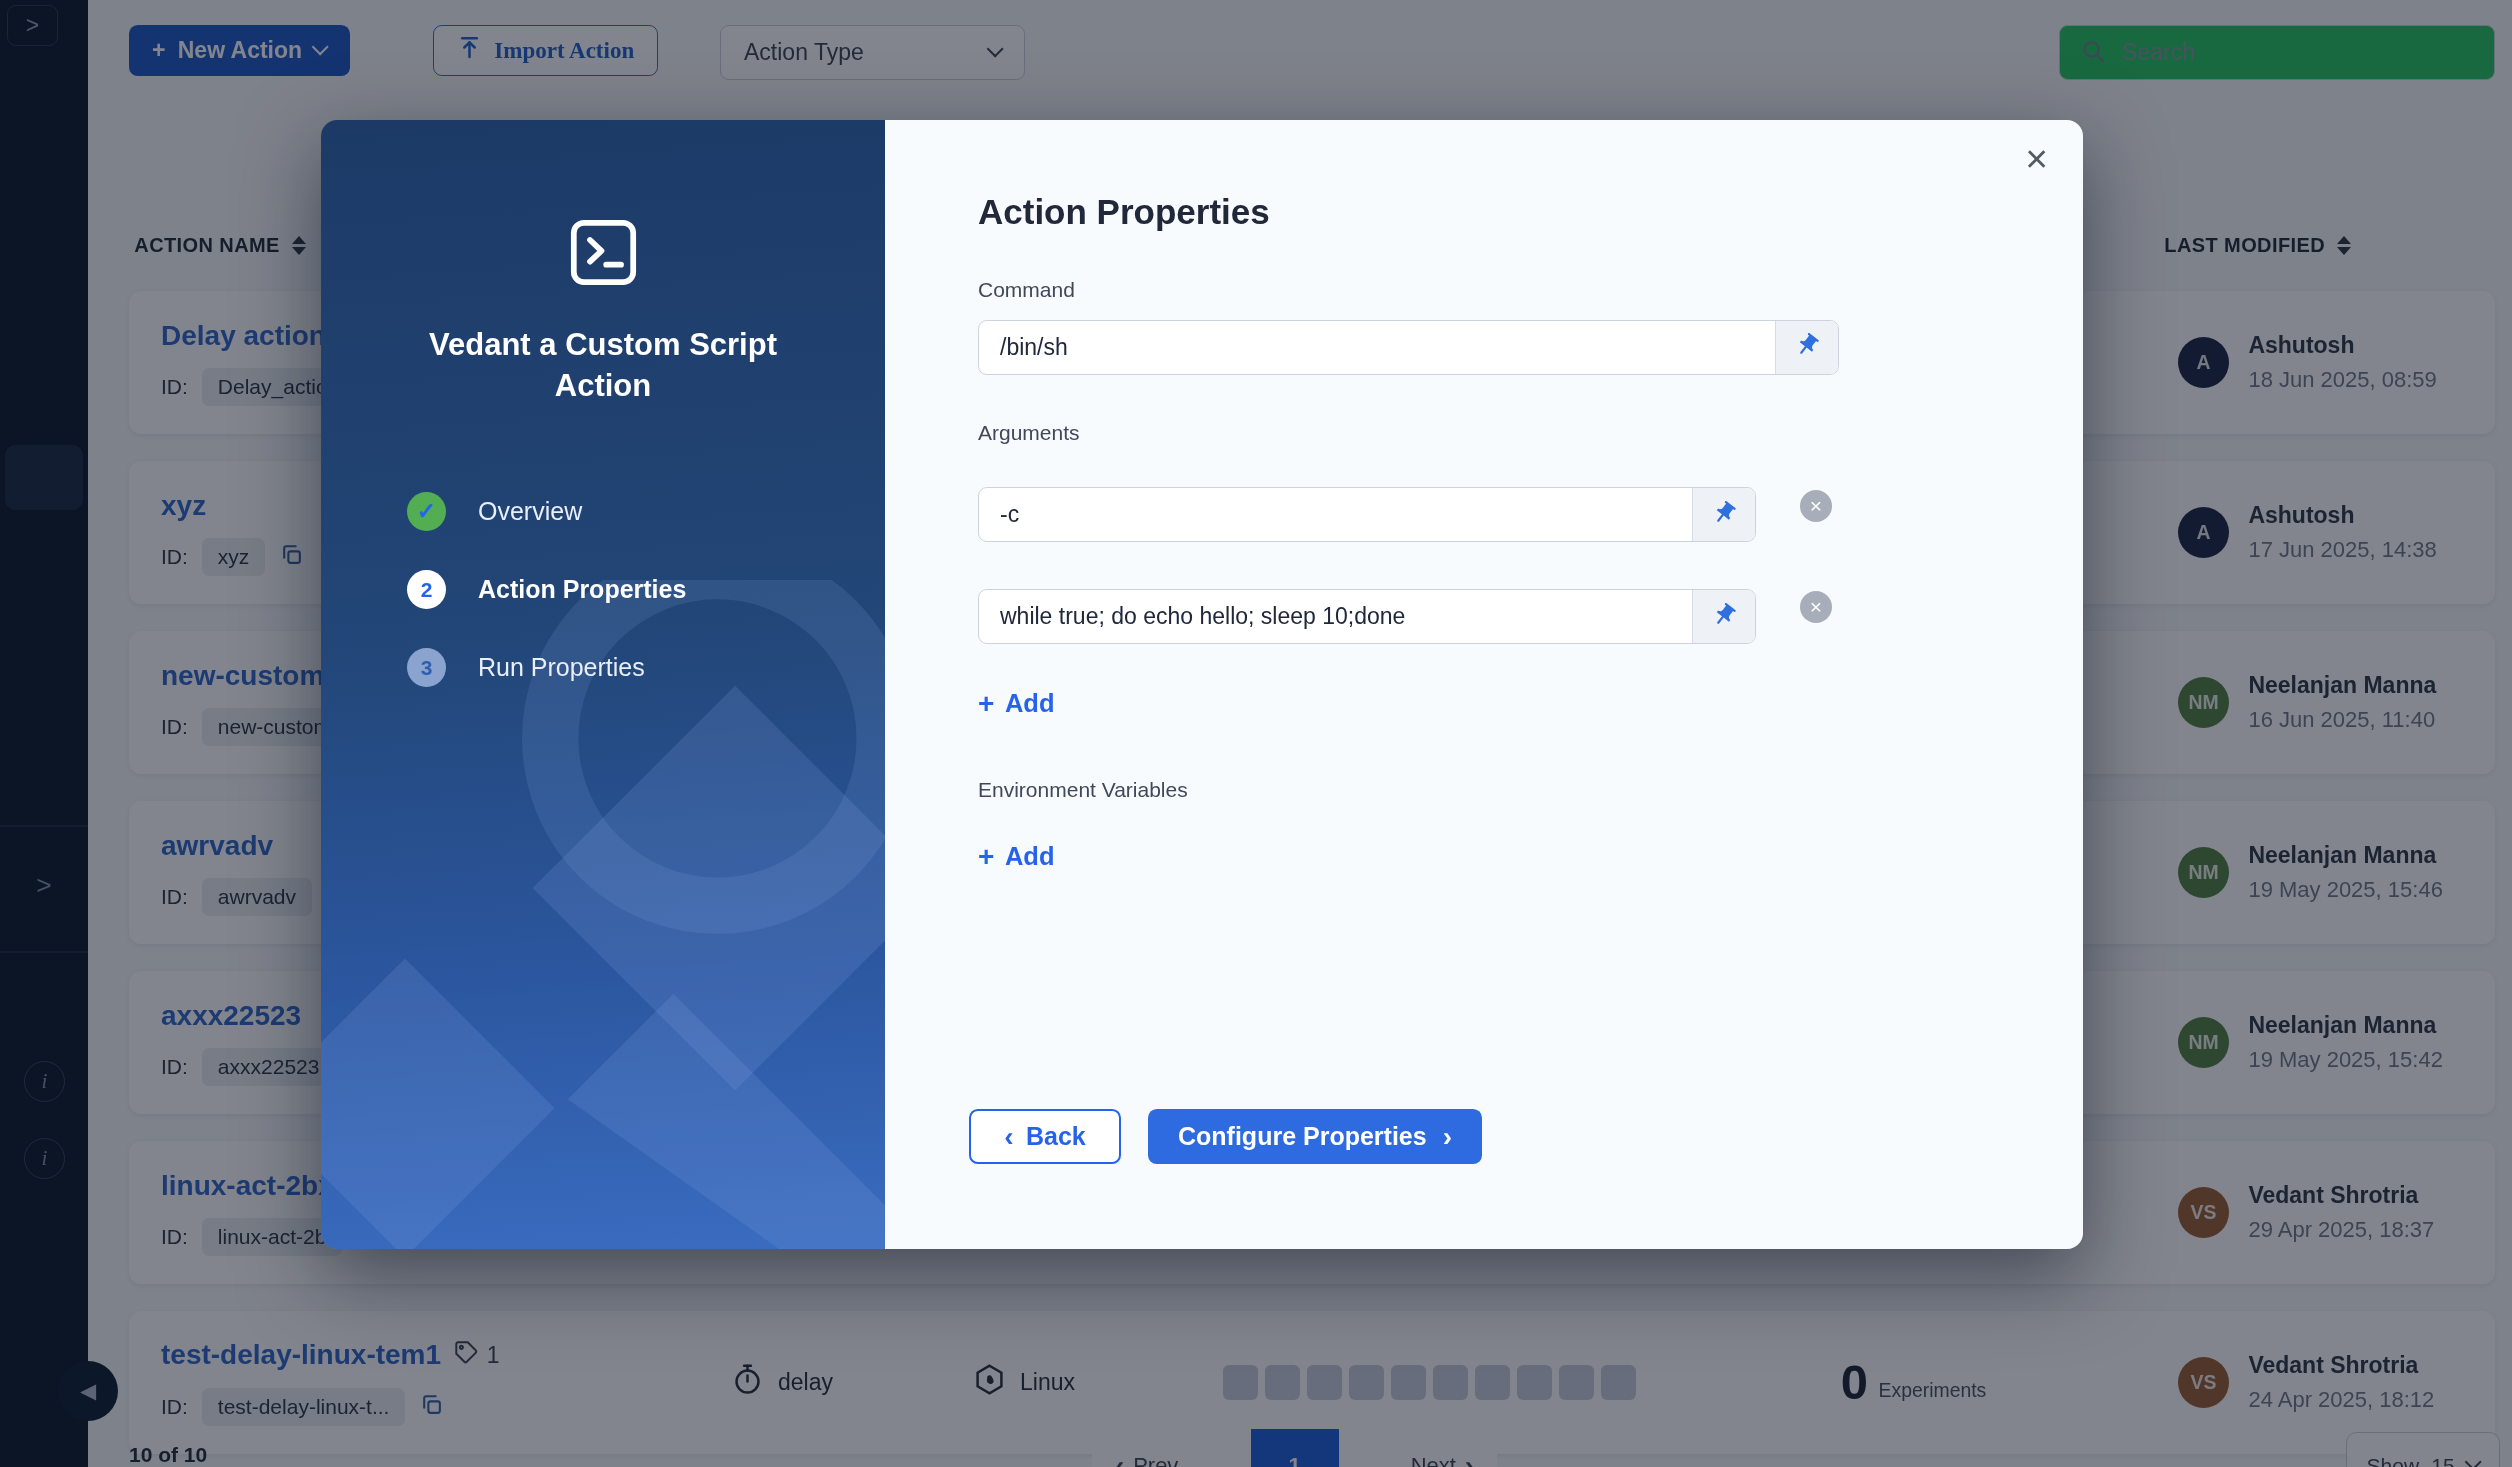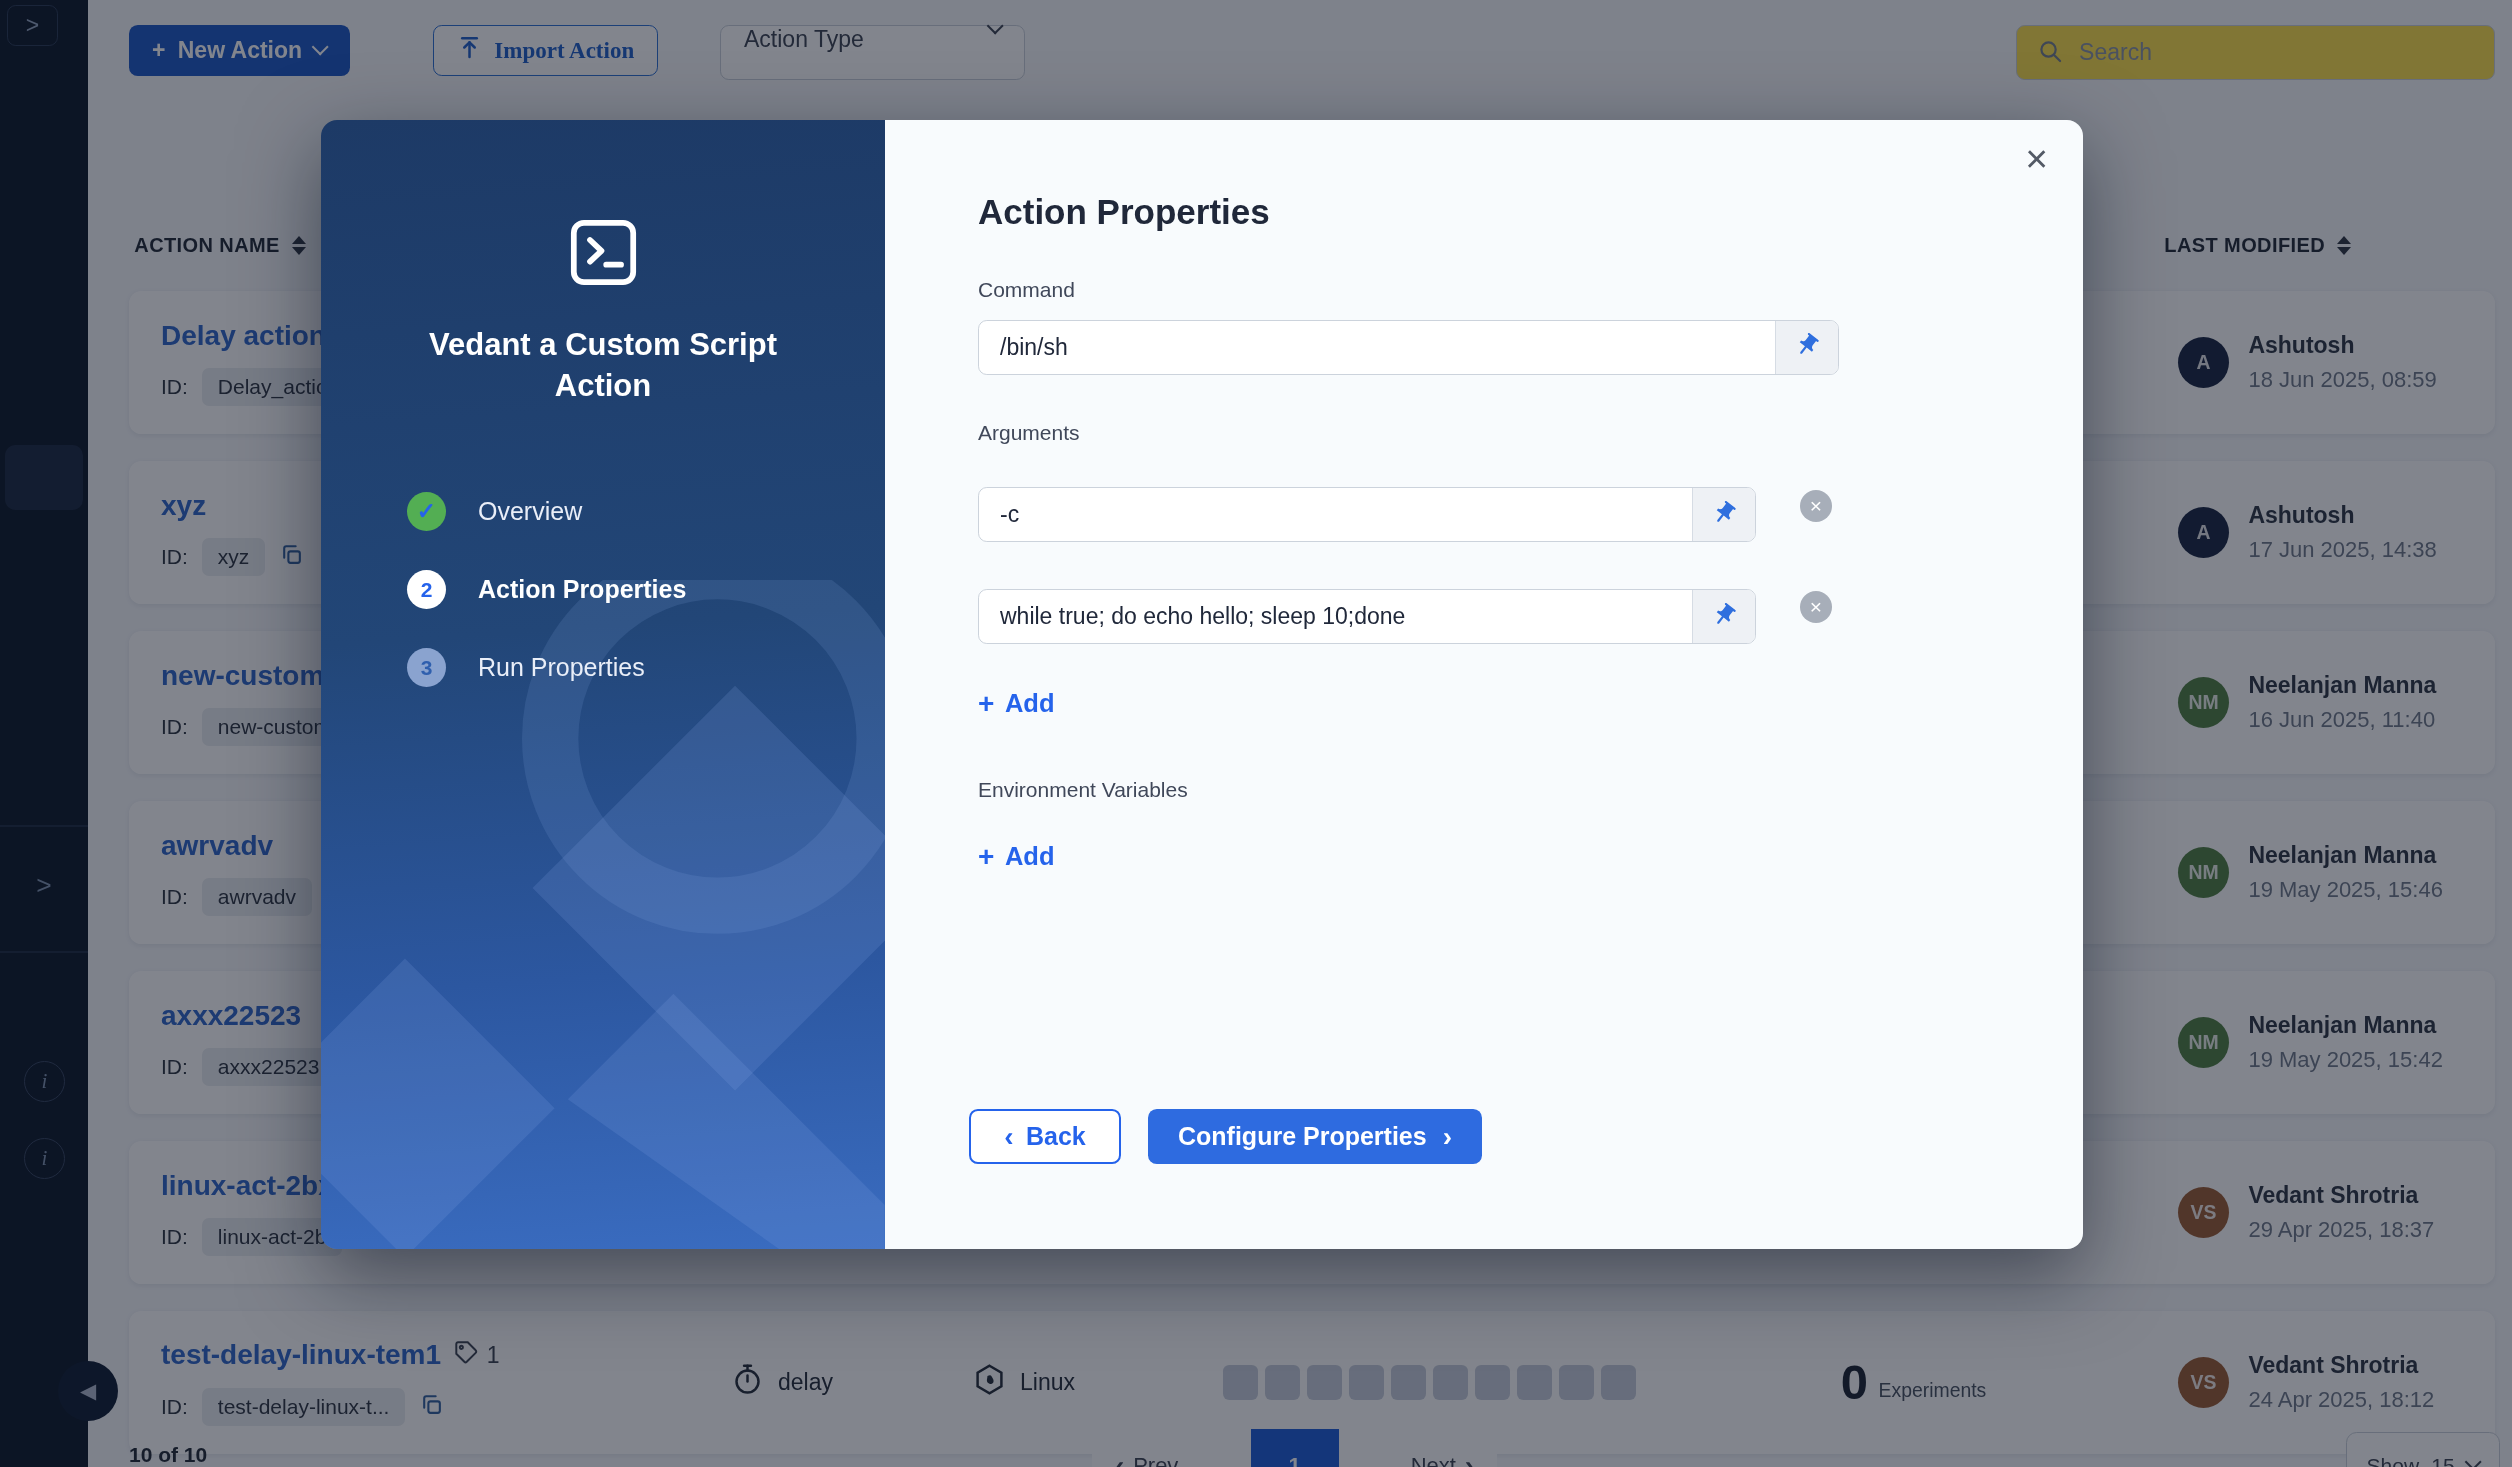--- a/index.html
+++ b/index.html
@@ -23,22 +23,22 @@
   .tabbar { height:55px; background:#ffffff; border-bottom:1.8px solid #e3e7ec; display:flex; align-items:flex-end; padding-left:46px; gap:62px; }
   .tab { position:relative; font-size:22px; color:#4f5869; padding-bottom:17.6px; }
   .tab.active { color:#1b2433; font-weight:bold; }
   .tab.active::after { content:""; position:absolute; left:-49px; right:-49px; bottom:0; height:5.3px; background:#1b5bd7; border-radius:4.4px 4.4px 0 0; }
 
   .toolbar { position:relative; height:88px; }
   .btn { display:flex; align-items:center; justify-content:center; gap:12.3px; border-radius:8.8px; font-size:23px; font-weight:bold; }
   .btn-new { position:absolute; left:41px; top:25px; height:51px; padding:0 23px; background:#1a56c4; color:#fff; }
   .btn-import { position:absolute; left:345px; top:25px; height:51px; padding:0 23px; background:#ffffff; border:1.8px solid #2a6fd4; color:#1f5fc9;font-family:Liberation Serif, serif; }
   .select-type { position:absolute; left:632px; top:25px; width:305px; height:55px; background:#fff; border:1.8px solid #c9d0d9; border-radius:8.8px;
-    display:flex; align-items:flex-start; justify-content:space-between; padding:0 23px; font-size:23px; color:#3a4150; font-weight:normal; }
-  .search-box { position:absolute; right:16.7px; top:25px; width:479px; height:55px; background:#fde047; border:1.8px solid #c9d0d9; border-radius:8.8px;
+    display:flex; align-items:center; justify-content:space-between; padding:0 23px; font-size:23px; color:#3a4150; font-weight:normal; }
+  .search-box { position:absolute; right:16.7px; top:25px; width:436px; height:55px; background:#22c55e; border:1.8px solid #c9d0d9; border-radius:8.8px;
     display:flex; align-items:center; gap:16px; padding:0 19.4px; }
   .search-box input { border:none; outline:none; flex:1; font-size:23px; color:#3a4150; background:transparent; font-family:inherit; }
   .search-box input::placeholder { color:#8a93a2; }
   .chev { width:12.3px; height:12.3px; border-right:2.6px solid currentColor; border-bottom:2.6px solid currentColor; transform:rotate(45deg); margin-top:-6.2px; }
   .chev-white { border-color:#fff; }
 
   
   .table { position:absolute; left:41px; top:225px; width:2366px; }
   .thead, .row { display:grid; grid-template-columns:511px 220px 264px 546px 423px 1fr; align-items:center; }
   .thead { height:41px; margin-bottom:25px; padding-left:5.3px; color:#1f2733; font-weight:bold; font-size:20px; letter-spacing:0.4px; }

